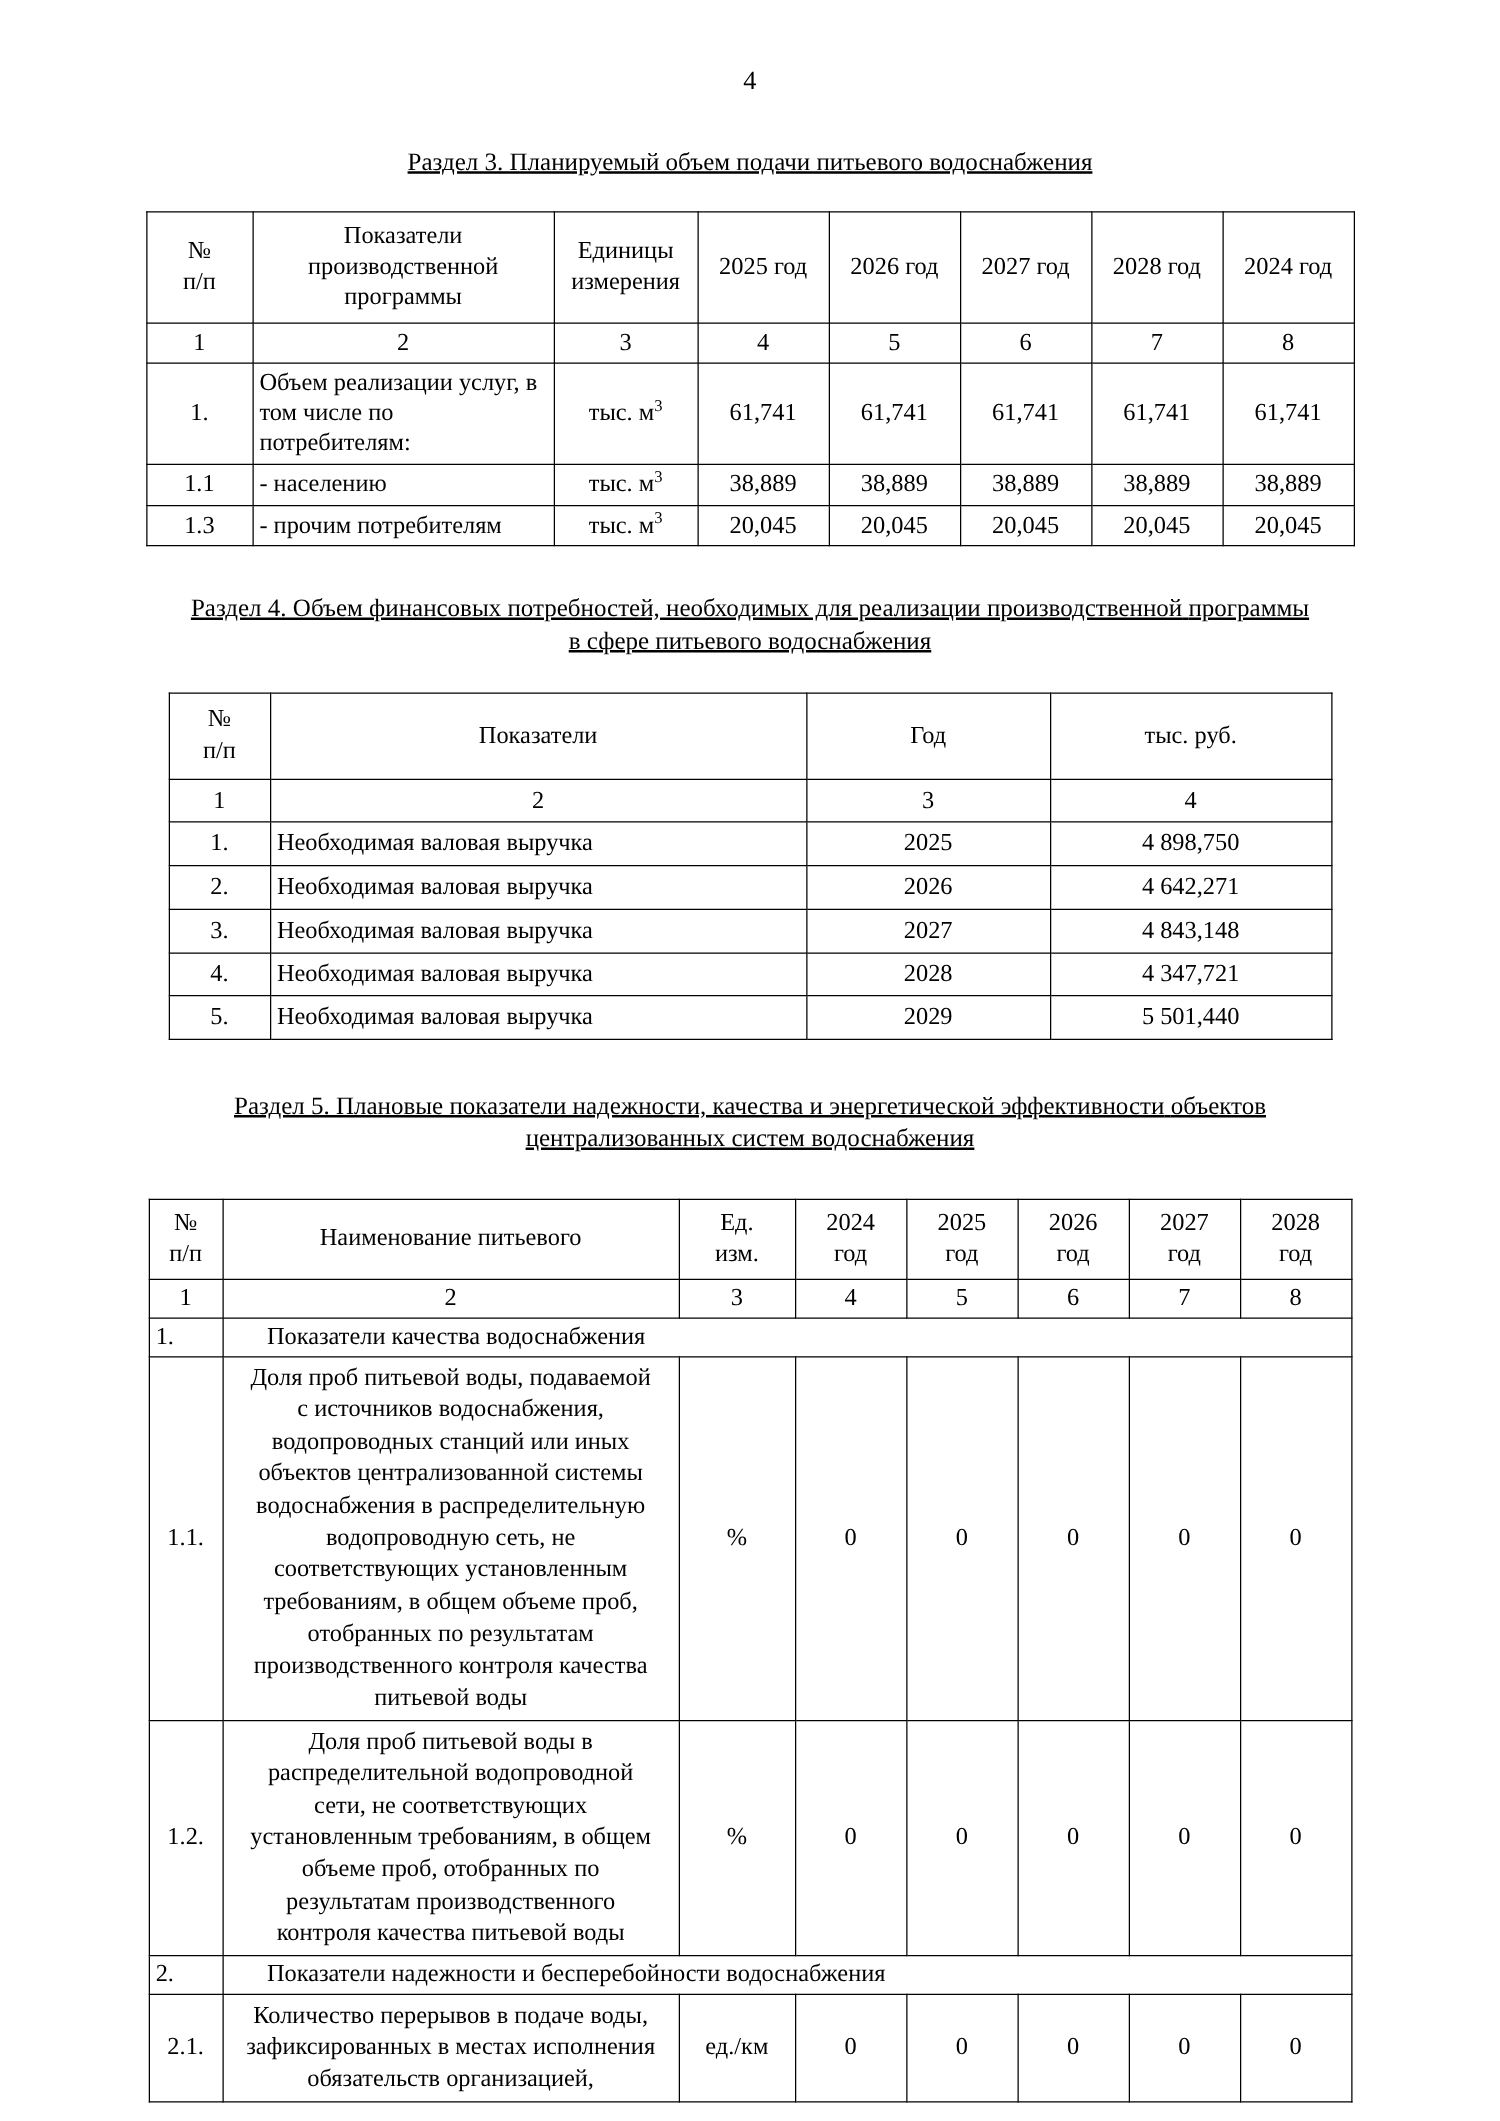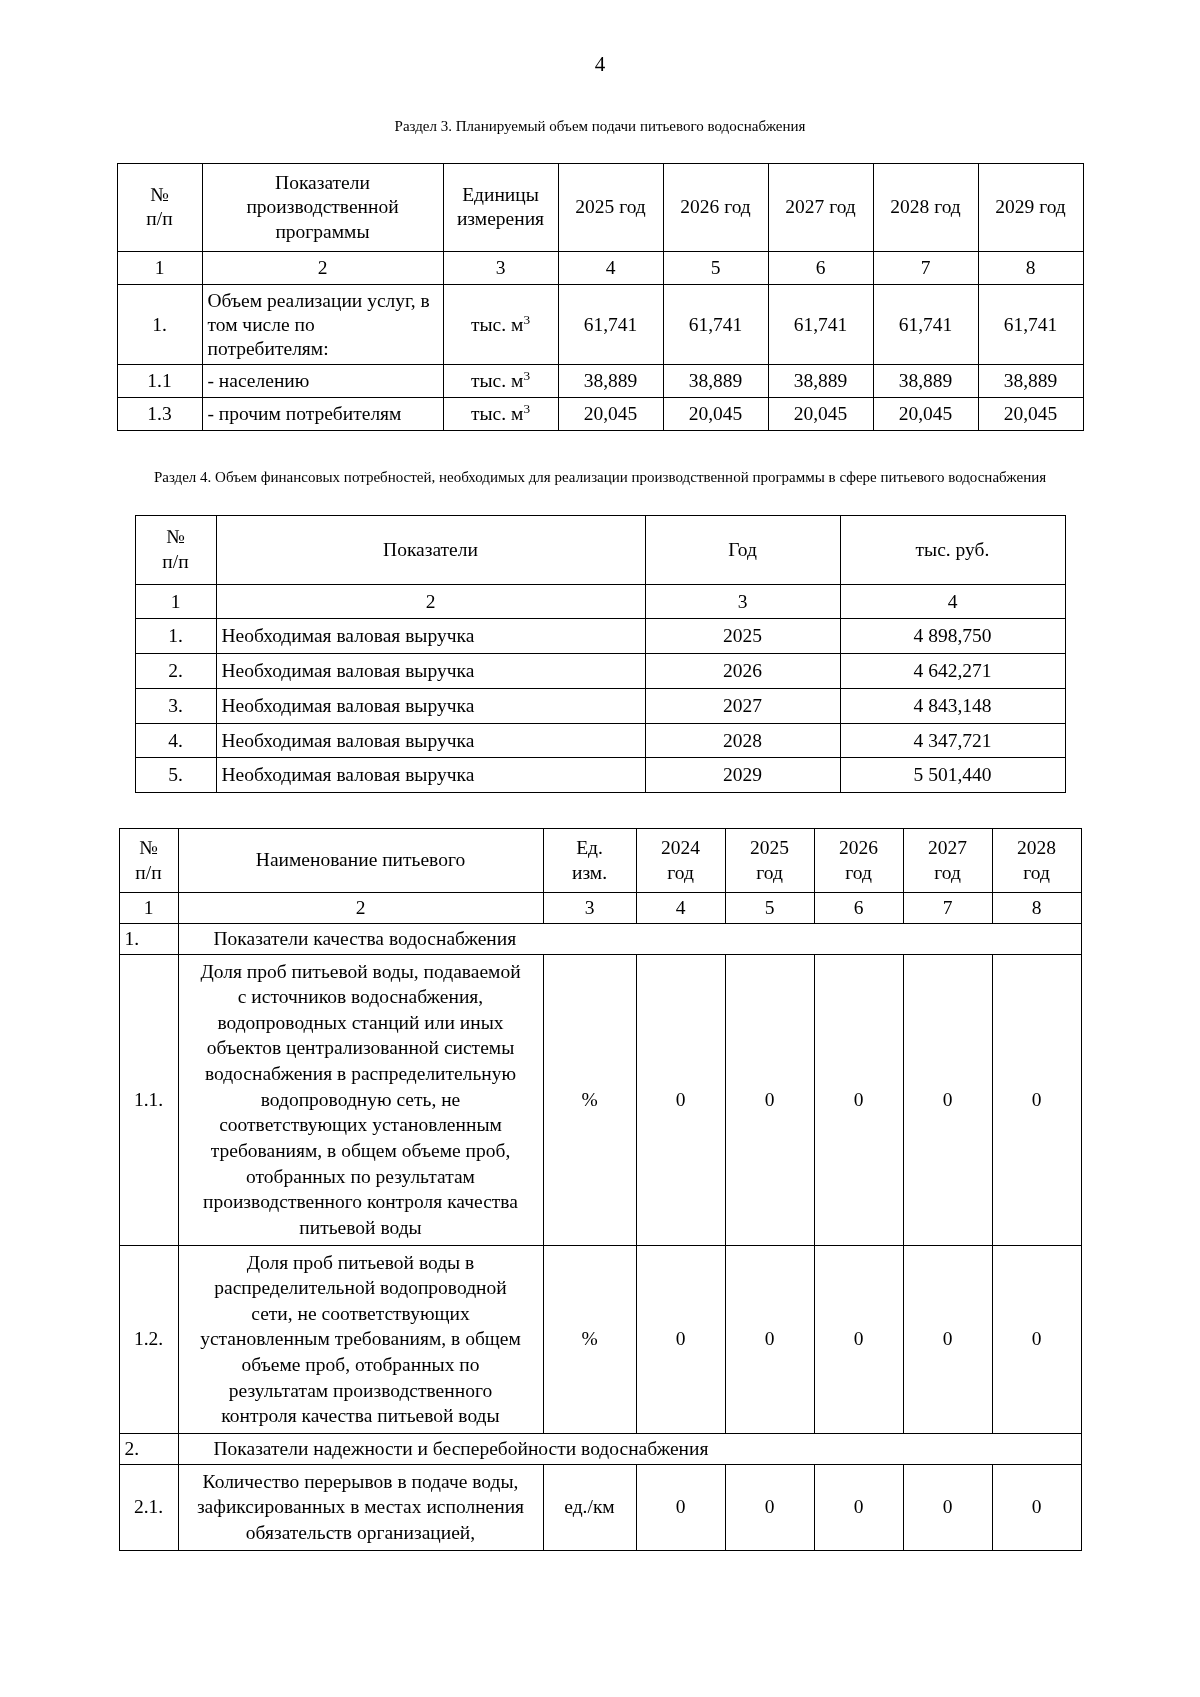--- a/index.html
+++ b/index.html
@@ -25,24 +25,25 @@
   }
   .page-number {
     text-align: center;
     font-size: 21px;
     margin-top: 52px;
     margin-bottom: 0;
     letter-spacing: 0.2px;
   }
   .section-heading {
     text-align: center;
-    font-size: 15px;
+    font-size: 20px;
     line-height: 1.30;
     margin: 12px auto;
     width: 900px;
+    text-decoration: underline;
   }
   .heading-3 { margin-top: 40px; }
   .heading-4 { margin-top: 37px; text-align: center; }
   .heading-5 { margin-top: 40px; }
 
   table.doc-table {
     border-collapse: collapse;
     margin: 0 auto;
     table-layout: fixed;
     font-size: 20px;
@@ -123,21 +124,21 @@
           <span>программы</span>
         </td>
         <td class="c-unit t-center">
           <span>Единицы</span><br>
           <span>измерения</span>
         </td>
         <td class="c-year t-center nowrap">2025 год</td>
         <td class="c-year t-center nowrap">2026 год</td>
         <td class="c-year t-center nowrap">2027 год</td>
         <td class="c-year t-center nowrap">2028 год</td>
-        <td class="c-year t-center nowrap">2029 год</td>
+        <td class="c-year t-center nowrap">2024 год</td>
       </tr>
       <tr>
         <td class="t-center">1</td>
         <td class="t-center">2</td>
         <td class="t-center">3</td>
         <td class="t-center">4</td>
         <td class="t-center">5</td>
         <td class="t-center">6</td>
         <td class="t-center">7</td>
         <td class="t-center">8</td>
@@ -224,20 +225,24 @@
       </tr>
       <tr>
         <td class="t-center">5.</td>
         <td class="t-left">Необходимая валовая выручка</td>
         <td class="t-center">2029</td>
         <td class="t-center">5 501,440</td>
       </tr>
     </tbody>
   </table>
 
+  <div class="section-heading heading-5">
+    <span>Раздел 5. Плановые показатели надежности, качества и энергетической эффективности</span>
+    <span>объектов централизованных систем водоснабжения</span>
+  </div>
 
   <table class="doc-table" id="table-section5">
     <tbody>
       <tr class="hdr">
         <td class="c-num t-center">
           <span>№</span><br>
           <span>п/п</span>
         </td>
         <td class="c-name t-center">Наименование питьевого</td>
         <td class="c-unit t-center">

